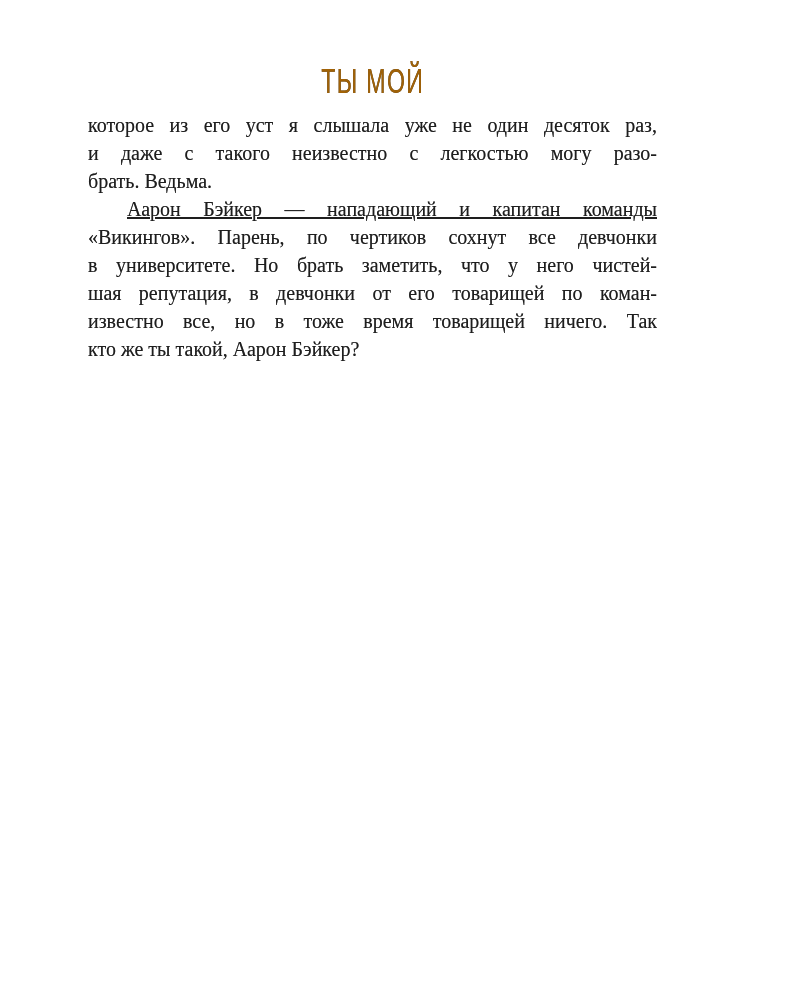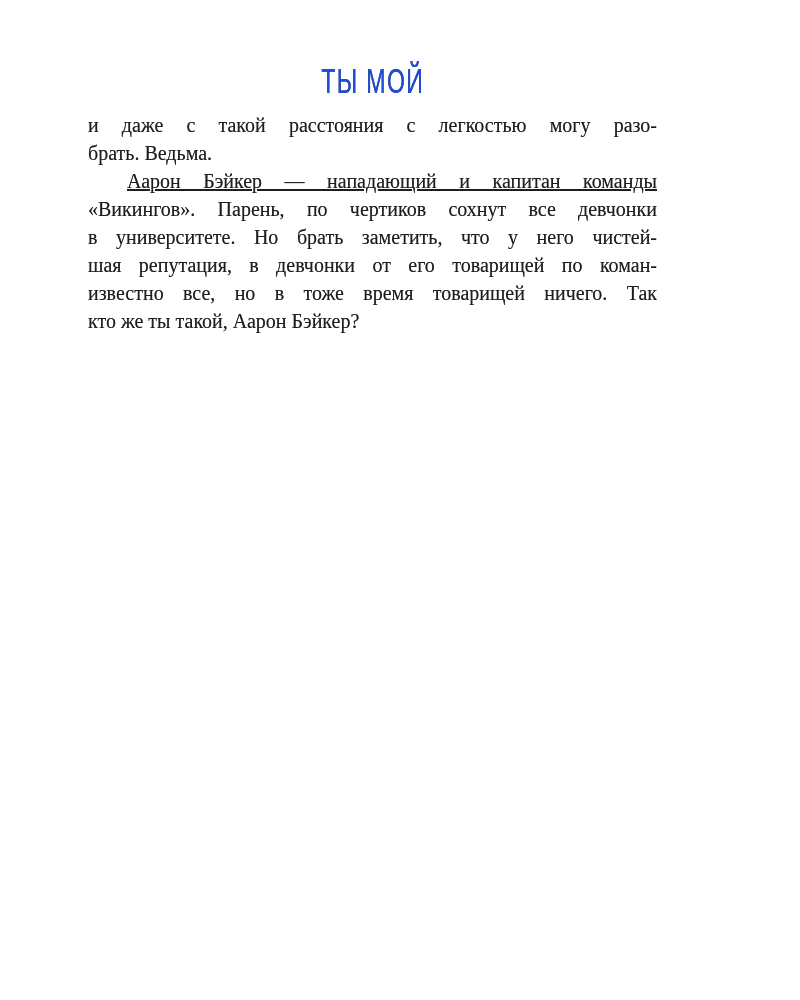--- a/index.html
+++ b/index.html
@@ -22,21 +22,21 @@
   }
 
   .chapter-title {
     margin-top: 63px;
     height: 36px;
     line-height: 36px;
     text-align: center;
     font-family: "Liberation Sans", "DejaVu Sans", sans-serif;
     font-size: 34px;
     font-weight: 400;
-    color: #1d4ed8;
+    color: #a16207;
     letter-spacing: 2px;
     white-space: nowrap;
   }
   .chapter-title .squeeze {
     display: inline-block;
     transform: scale(0.68, 1.02);
     transform-origin: 50% 50%;
     text-shadow: 0 0 0.5px rgba(40,40,40,0.9);
   }
 
@@ -71,21 +71,22 @@
 <div class="page">
   <div class="content">
 
     <div class="chapter-title">
       <span class="squeeze">ТЫ МОЙ</span>
     </div>
 
     <div class="body-text">
 
       <div class="para">
-        <div class="line">и даже с такой расстояния с легкостью могу разо-</div>
+        <div class="line">которое из его уст я слышала уже не один десяток раз,</div>
+        <div class="line">и даже с такого неизвестно с легкостью могу разо-</div>
         <div class="line last">брать. Ведьма.</div>
       </div>
 
       <div class="para">
         <div class="line indent">Аарон Бэйкер — нападающий и капитан команды</div>
         <div class="line">«Викингов». Парень, по чертиков сохнут все девчонки</div>
         <div class="line">в университете. Но брать заметить, что у него чистей-</div>
         <div class="line">шая репутация, в девчонки от его товарищей по коман-</div>
         <div class="line">известно все, но в тоже время товарищей ничего. Так</div>
         <div class="line last">кто же ты такой, Аарон Бэйкер?</div>

